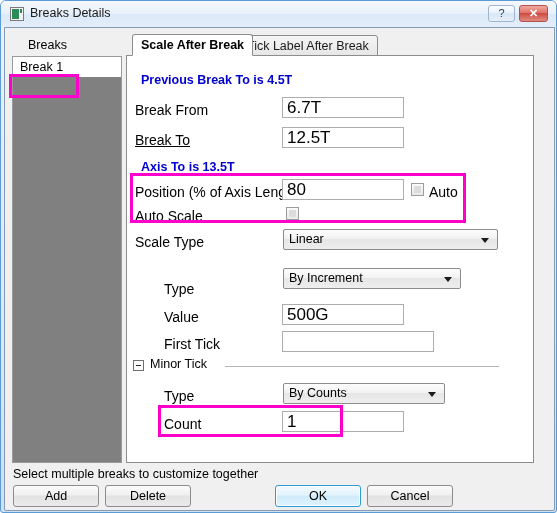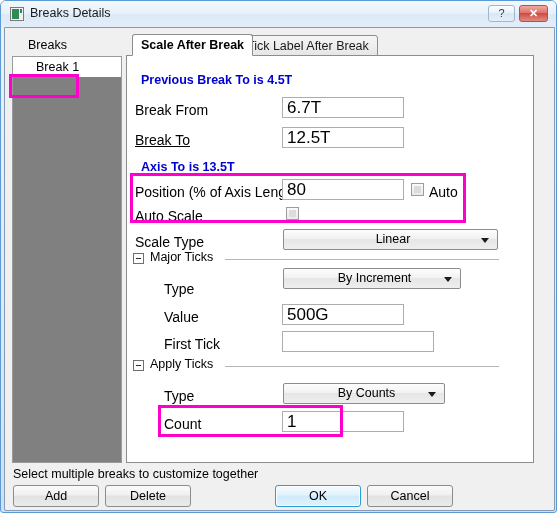--- a/index.html
+++ b/index.html
@@ -107,21 +107,21 @@
     width: 110px; height: 407px;
     box-sizing: border-box;
     border: 1px solid #9a9a9a;
     background: #808080;
     overflow: hidden;
   }
   .break-row {
     position: relative;
     height: 20px;
     line-height: 20px;
-    padding-left: 23px;
+    padding-left: 7px;
     font-size: 12.5px;
     box-sizing: border-box;
     white-space: nowrap;
   }
   .break-row.normal { background: #ffffff; color: #000000; }
   .break-row.selected {
     background: #2196f3;
     color: #ffffff;
     outline: 1px dotted #ffffff;
     outline-offset: -2px;
@@ -204,21 +204,20 @@
     box-sizing: border-box;
     height: 21px;
     border: 1px solid #8c8c8c;
     border-radius: 2px;
     background: linear-gradient(to bottom, #fdfdfd 0%, #f2f2f2 45%, #e6e6e6 50%, #eeeeee 100%);
     font-size: 12.5px;
     line-height: 19px;
     padding-left: 5px;
     color: #000000;
     white-space: nowrap;
-    text-align: center;
   }
   .combo .arrow {
     position: absolute;
     right: 8px; top: 8px;
     width: 0; height: 0;
     border-left: 4px solid transparent;
     border-right: 4px solid transparent;
     border-top: 5px solid #1a1a1a;
   }
   .cbox {
@@ -357,41 +356,36 @@
   <div class="cbox" style="left:285px; top:206px;">
       <i></i>
     </div>
 
   <div class="flabel" style="left:134px; top:233px;">Scale Type</div>
   <div class="combo" style="left:282px; top:228px; width:215px;">
     <span>Linear</span>
     <span class="arrow"></span>
   </div>
 
-  <div class="grp" style="left:132px; top:251px; width:366px;">
-    <span class="toggle"></span>
-    <span class="gtitle">Major Ticks</span>
-    <span class="rule" style="left:92px; width:274px;"></span>
-  </div>
 
   <div class="flabel" style="left:163px; top:280px;">Type</div>
   <div class="combo" style="left:282px; top:267px; width:178px;">
     <span>By Increment</span>
     <span class="arrow"></span>
   </div>
 
   <div class="flabel" style="left:163px; top:308px;">Value</div>
   <div class="tfield" style="left:281px; top:303px; width:122px;">500G</div>
 
   <div class="flabel" style="left:163px; top:335px;">First Tick</div>
   <div class="tfield" style="left:281px; top:330px; width:152px;"></div>
 
   <div class="grp" style="left:132px; top:358px; width:366px;">
     <span class="toggle"></span>
-    <span class="gtitle">Apply Ticks</span>
+    <span class="gtitle">Minor Tick</span>
     <span class="rule" style="left:92px; width:274px;"></span>
   </div>
 
   <div class="flabel" style="left:163px; top:387px;">Type</div>
   <div class="combo" style="left:282px; top:382px; width:162px;">
     <span>By Counts</span>
     <span class="arrow"></span>
   </div>
 
   <div class="flabel" style="left:163px; top:415px;">Count</div>

